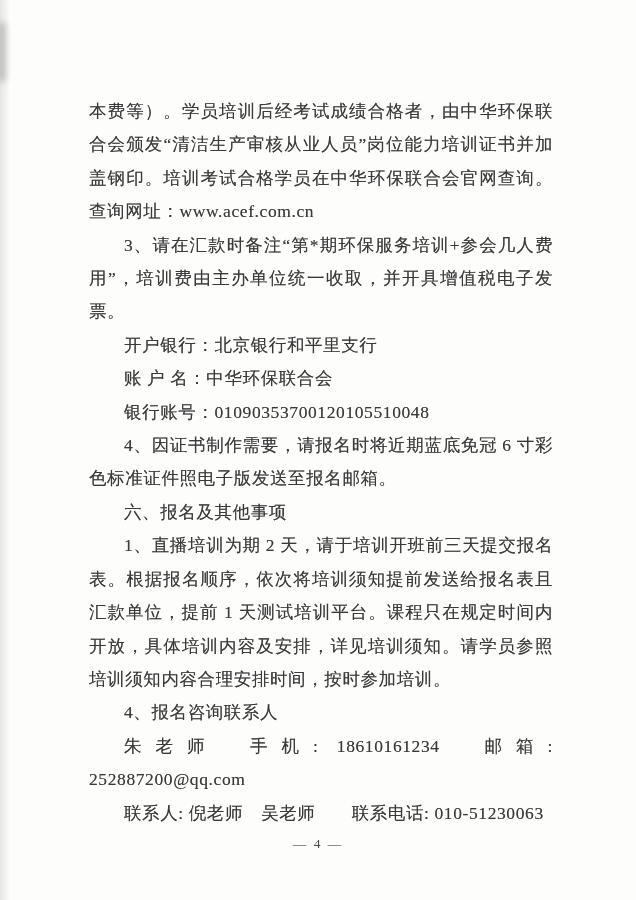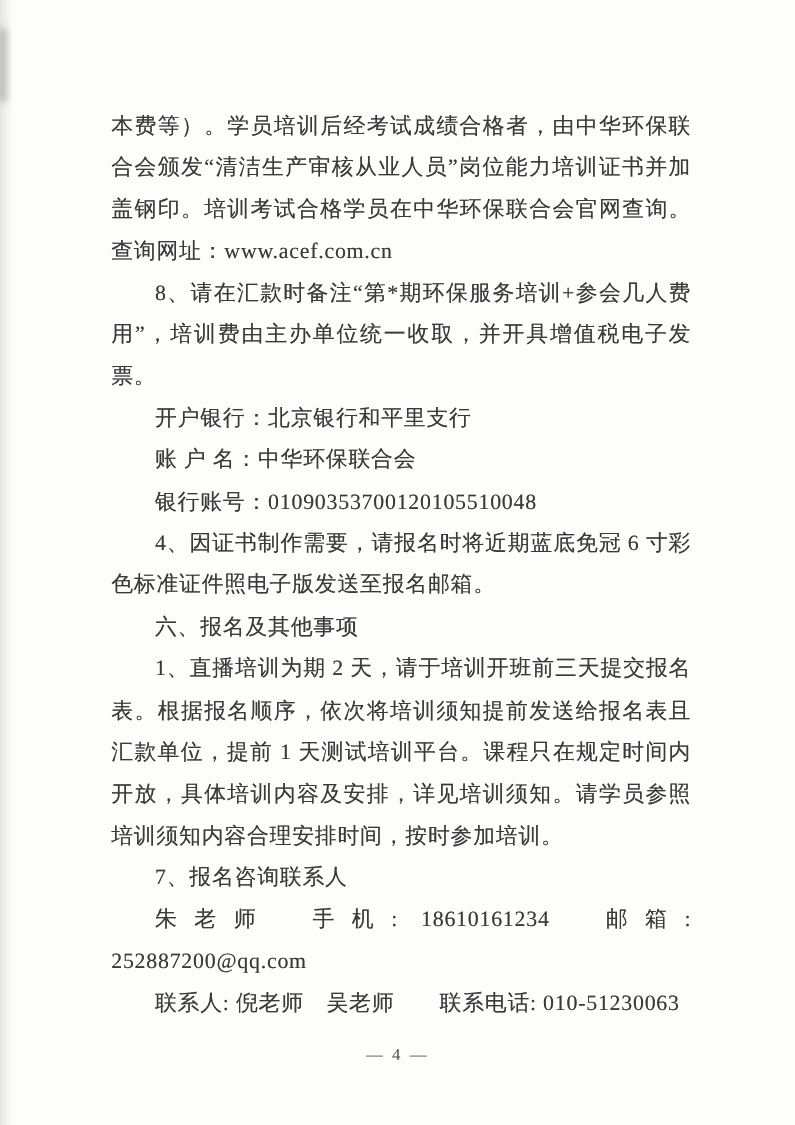--- a/index.html
+++ b/index.html
@@ -30,21 +30,21 @@
     width: 8px; height: 60px;
     background: rgba(110,110,110,0.35);
     filter: blur(3px);
     border-radius: 4px;
     pointer-events: none;
   }
   .doc-body {
     position: absolute;
     left: 89px;
     right: 83px;
-    top: 84px;
+    top: 95px;
   }
   .p {
     margin: 0;
     font-size: 17.5px;
     line-height: 33.4px;
     letter-spacing: 0.6px;
     text-align: justify;
     text-shadow: 0 0 0.5px rgba(58,58,58,0.55);
     word-break: normal;
   }
@@ -63,26 +63,26 @@
 </style>
 </head>
 <body>
 
 <div class="page">
   <div class="edge-shade"></div>
   <div class="artifact"></div>
 
   <div class="doc-body">
     <p class="p">本费等）。学员培训后经考试成绩合格者，由中华环保联合会颁发“清洁生产审核从业人员”岗位能力培训证书并加盖钢印。培训考试合格学员在中华环保联合会官网查询。查询网址：www.acef.com.cn</p>
-    <p class="p indent">8、请在汇款时备注“第*期环保服务培训+参会几人费用”，培训费由主办单位统一收取，并开具增值税电子发票。</p>
+    <p class="p indent">3、请在汇款时备注“第*期环保服务培训+参会几人费用”，培训费由主办单位统一收取，并开具增值税电子发票。</p>
     <p class="p indent">开户银行：北京银行和平里支行</p>
     <p class="p indent">账 户 名：中华环保联合会</p>
     <p class="p indent">银行账号：01090353700120105510048</p>
     <p class="p indent">4、因证书制作需要，请报名时将近期蓝底免冠 6 寸彩色标准证件照电子版发送至报名邮箱。</p>
     <p class="p indent">六、报名及其他事项</p>
     <p class="p indent">1、直播培训为期 2 天，请于培训开班前三天提交报名表。根据报名顺序，依次将培训须知提前发送给报名表且汇款单位，提前 1 天测试培训平台。课程只在规定时间内开放，具体培训内容及安排，详见培训须知。请学员参照培训须知内容合理安排时间，按时参加培训。</p>
-    <p class="p indent">7、报名咨询联系人</p>
+    <p class="p indent">4、报名咨询联系人</p>
     <p class="p indent">朱老师　手机: 18610161234　邮箱: 252887200@qq.com</p>
     <p class="p indent">联系人: 倪老师　吴老师　　联系电话: 010-51230063</p>
   </div>
 
   <div class="page-number">— 4 —</div>
 </div>
 
 </body></html>

